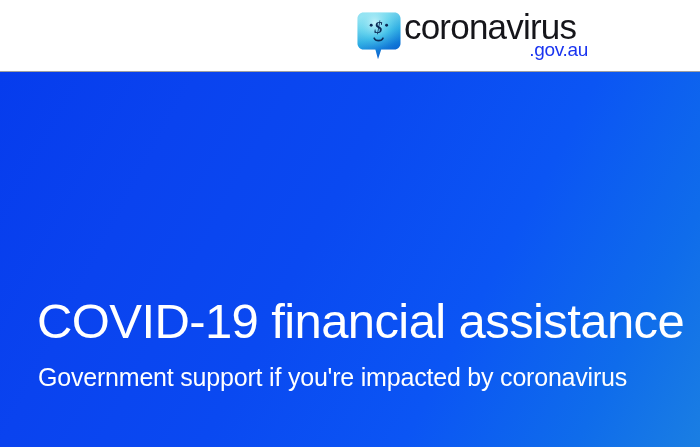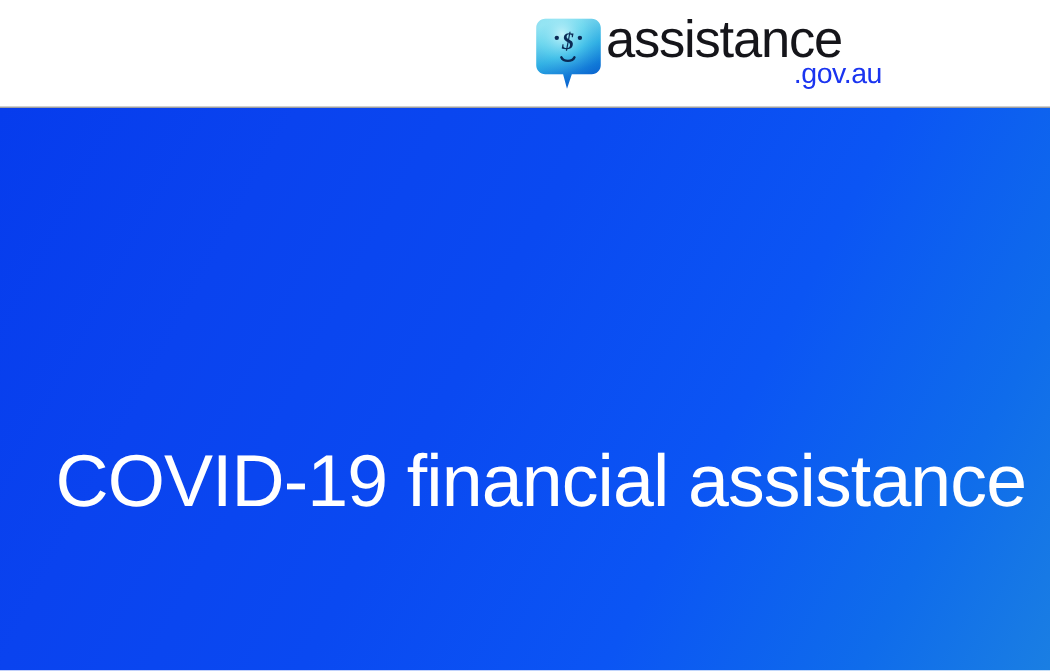--- a/index.html
+++ b/index.html
@@ -183,28 +183,29 @@
           <circle cx="15.2" cy="14.2" r="1.45" fill="#0b2a55"></circle>
           <circle cx="30.6" cy="14.2" r="1.45" fill="#0b2a55"></circle>
 
           <text x="22.6" y="21.6" text-anchor="middle" font-family="'Liberation Serif', serif" font-size="16" font-style="italic" font-weight="700" fill="#0b2a55">$</text>
 
           <path d="M18.2,27.2 C19.6,30.4 25.6,30.4 27.0,27.2" fill="none" stroke="#0b2a55" stroke-width="1.6" stroke-linecap="round"></path>
         </svg>
       </span>
 
       <span class="brand-wordmark">
-        <span class="wordmark-main">assistance</span>
+        <span class="wordmark-main">coronavirus</span>
         <span class="wordmark-tld">.gov.au</span>
       </span>
 
     </a>
   </header>
 
   <div class="header-rule"></div>
 
   <section class="hero">
     <div class="hero-inner">
       <h1 class="hero-title">COVID-19 financial assistance</h1>
+      <p class="hero-subtitle">Government support if you're impacted by coronavirus</p>
     </div>
   </section>
 
 </div>
 
 </body></html>

